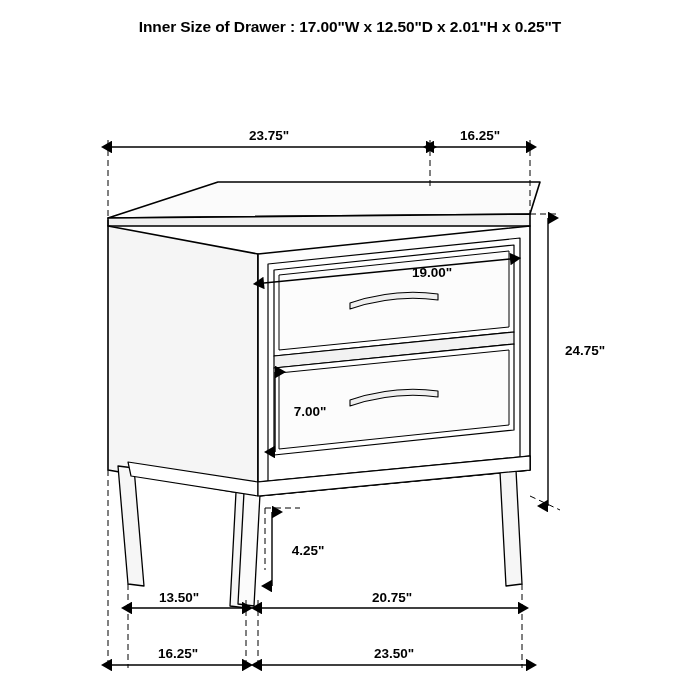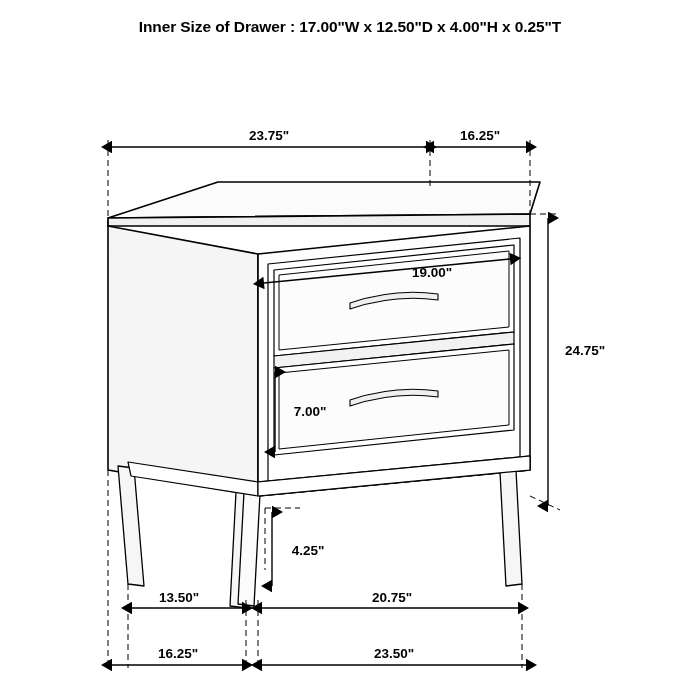--- a/index.html
+++ b/index.html
@@ -40,21 +40,21 @@
     font-size: 13.5px;
     font-weight: bold;
     fill: #000000;
   }
 </style>
 </head>
 <body>
 
 <div id="stage">
 
-  <div id="title">Inner Size of Drawer : 17.00"W x 12.50"D x 4.00"H x 0.25"T</div>
+  <div id="title">Inner Size of Drawer : 17.00"W x 12.50"D x 2.01"H x 0.25"T</div>
 
   <svg id="diagram" width="700" height="700" viewBox="0 0 700 700">
     <defs>
       <marker id="arrL" markerWidth="9" markerHeight="9" refX="8" refY="4.5" orient="auto">
         <path d="M8,0 L8,9 L0,4.5 z" fill="#000"></path>
       </marker>
       <marker id="arrR" markerWidth="9" markerHeight="9" refX="1" refY="4.5" orient="auto">
         <path d="M1,0 L1,9 L9,4.5 z" fill="#000"></path>
       </marker>
       <marker id="arrU" markerWidth="9" markerHeight="9" refX="4.5" refY="8" orient="auto">

